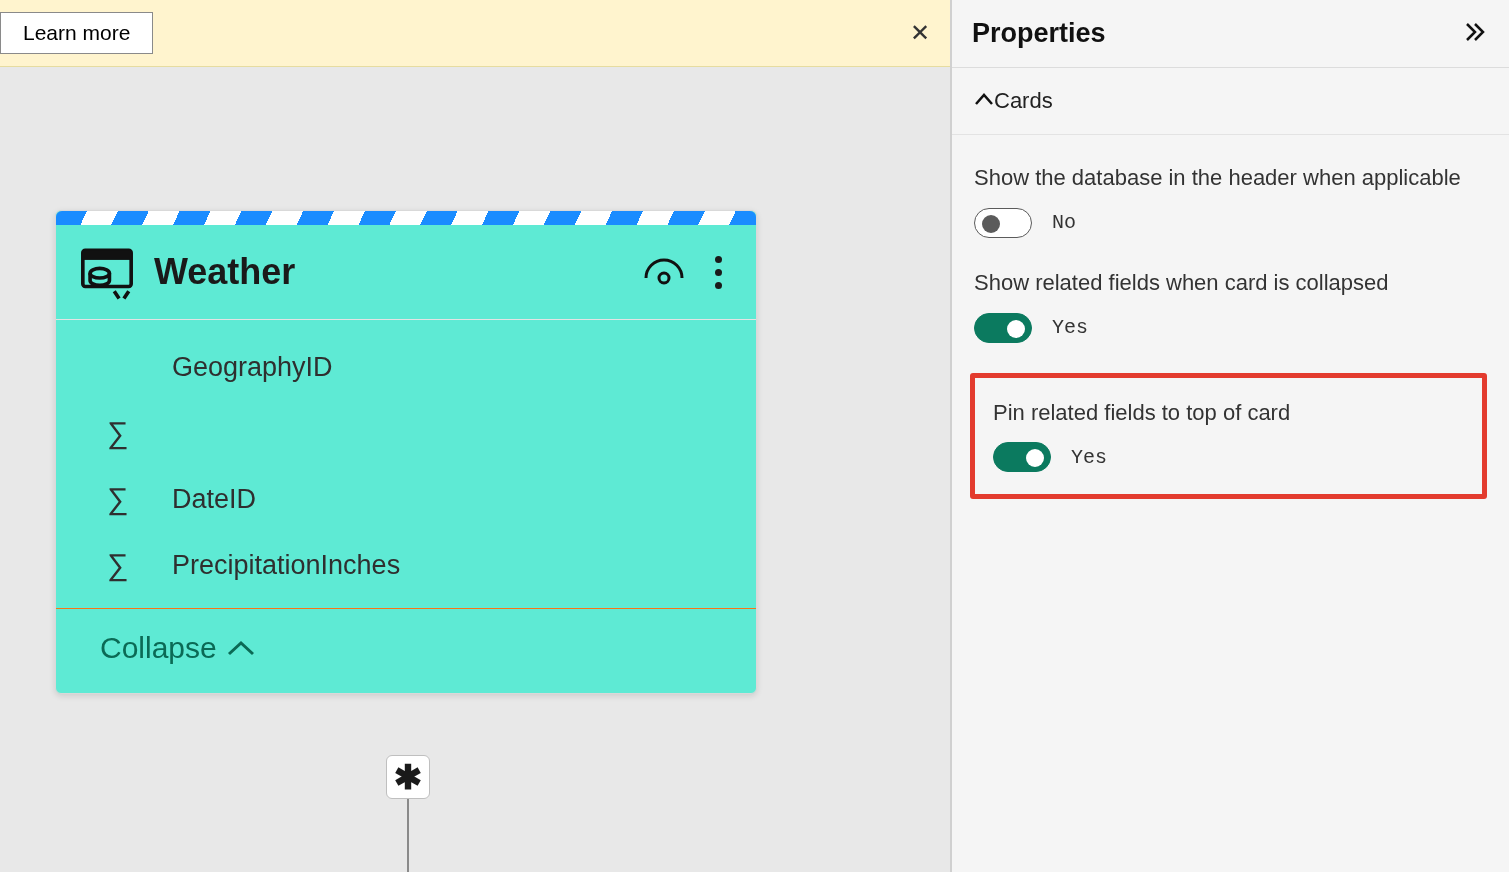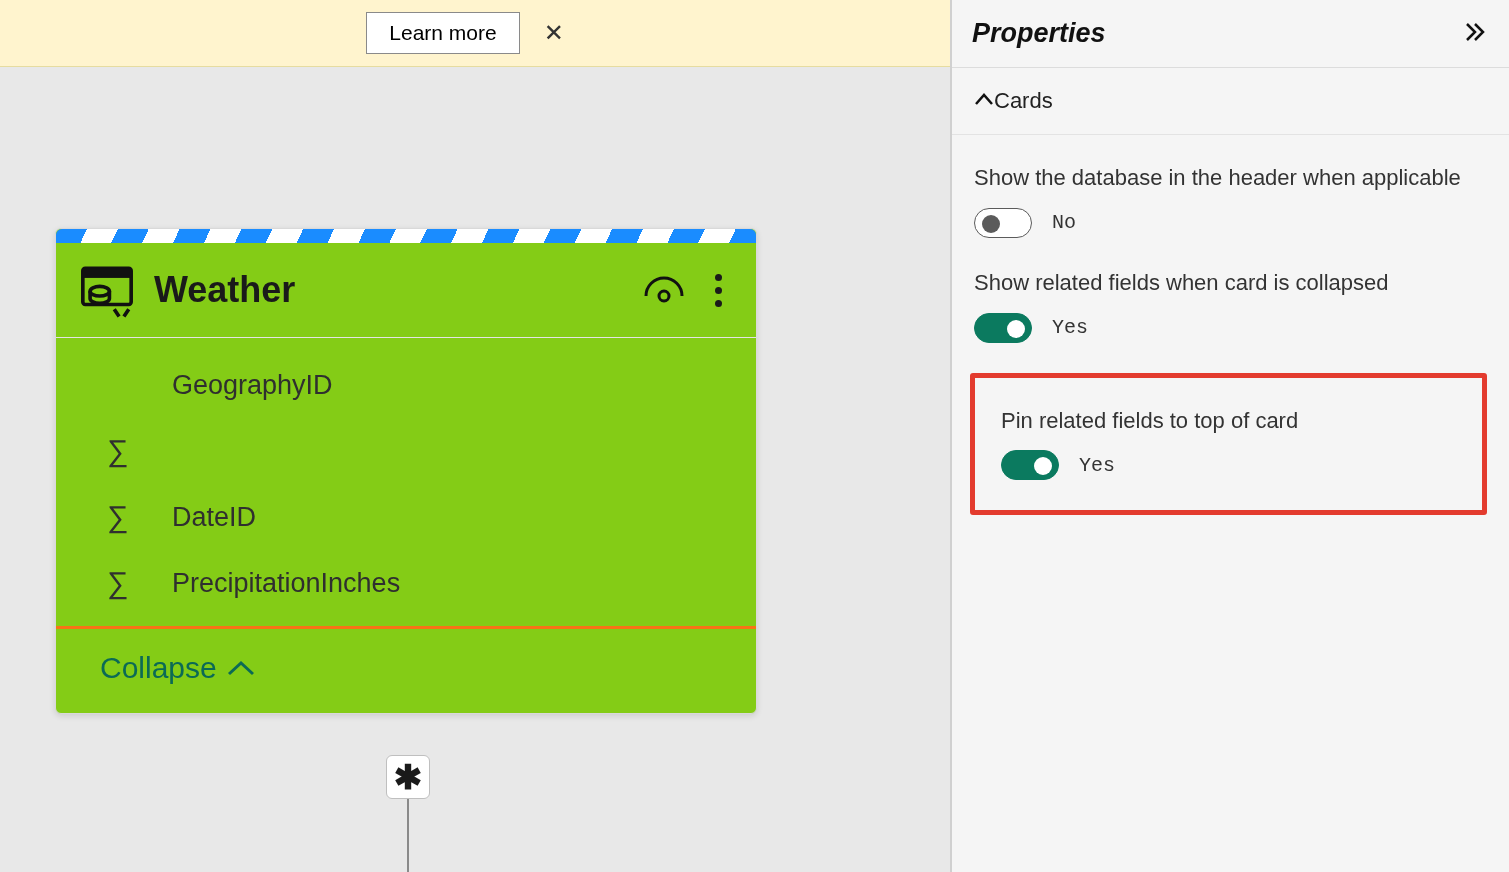--- a/index.html
+++ b/index.html
@@ -24,21 +24,21 @@
 
   
   .info-bar {
     position: absolute;
     top: 0; left: 0;
     width: 100%;
     height: 67px;
     background: #fff4ce;
     display: flex;
     align-items: center;
-    justify-content: center;
+    justify-content: space-between;
     padding-right: 18px;
     border-bottom: 1px solid #e6dca0;
     gap: 22px;
   }
   .info-bar button.learn-more {
     background: #ffffff;
     border: 1px solid #8a8a8a;
     font-size: 21px;
     padding: 8px 22px;
     cursor: pointer;
@@ -49,23 +49,23 @@
     color: #333;
     cursor: pointer;
     width: 24px;
     text-align: center;
   }
 
   
   .table-card {
     position: absolute;
     left: 55px;
-    top: 228px;
+    top: 210px;
     width: 702px;
-    background: #84cc16;
+    background: #5eead4;
     border: 1px solid #d9d9d9;
     border-radius: 6px;
     box-shadow: 0 2px 6px rgba(0,0,0,0.12);
     overflow: visible;
   }
   .stripe {
     height: 14px;
     background: repeating-linear-gradient(
       115deg,
       #1a8cff 0 28px,
@@ -123,21 +123,21 @@
     width: 44px;
     font-size: 30px;
     font-weight: 400;
     color: #2f2f2f;
     text-align: center;
   }
   .field-row.noicon .sigma { visibility: hidden; }
   .field-name { margin-left: 32px; }
 
   .card-footer {
-    border-top: 3px solid #f97316;
+    border-top: 1px solid #f97316;
     padding: 22px 0 28px 44px;
     display: flex;
     align-items: center;
     gap: 9px;
     color: #0b6a55;
     font-size: 30px;
     cursor: pointer;
   }
   .chevron-up {
     display: inline-block;
@@ -177,21 +177,20 @@
     border-left: 1px solid #d0d0d0;
     display: flex;
     flex-direction: column;
   }
   .props-header {
     display: flex;
     align-items: center;
     justify-content: space-between;
     padding: 18px 22px 18px 20px;
     border-bottom: 1px solid #dcdcdc;
-    font-style: italic;
   }
   .props-title {
     font-size: 27px;
     font-weight: 700;
     color: #111;
   }
   .dbl-chevron {
     cursor: pointer;
   }
 
@@ -351,21 +350,21 @@
         <div class="prop-label">Show related fields when card is collapsed</div>
         <div class="toggle-row">
           <div class="toggle on">
               <div class="knob"></div>
             </div>
           <span class="toggle-text">Yes</span>
         </div>
       </div>
 
       <div class="highlight-box">
-        <div class="prop-item" style="margin:12px">
+        <div class="prop-item" style="margin:4px">
           <div class="prop-label">Pin related fields to top of card</div>
           <div class="toggle-row">
             <div class="toggle on">
                 <div class="knob"></div>
               </div>
             <span class="toggle-text">Yes</span>
           </div>
         </div>
       </div>
 

